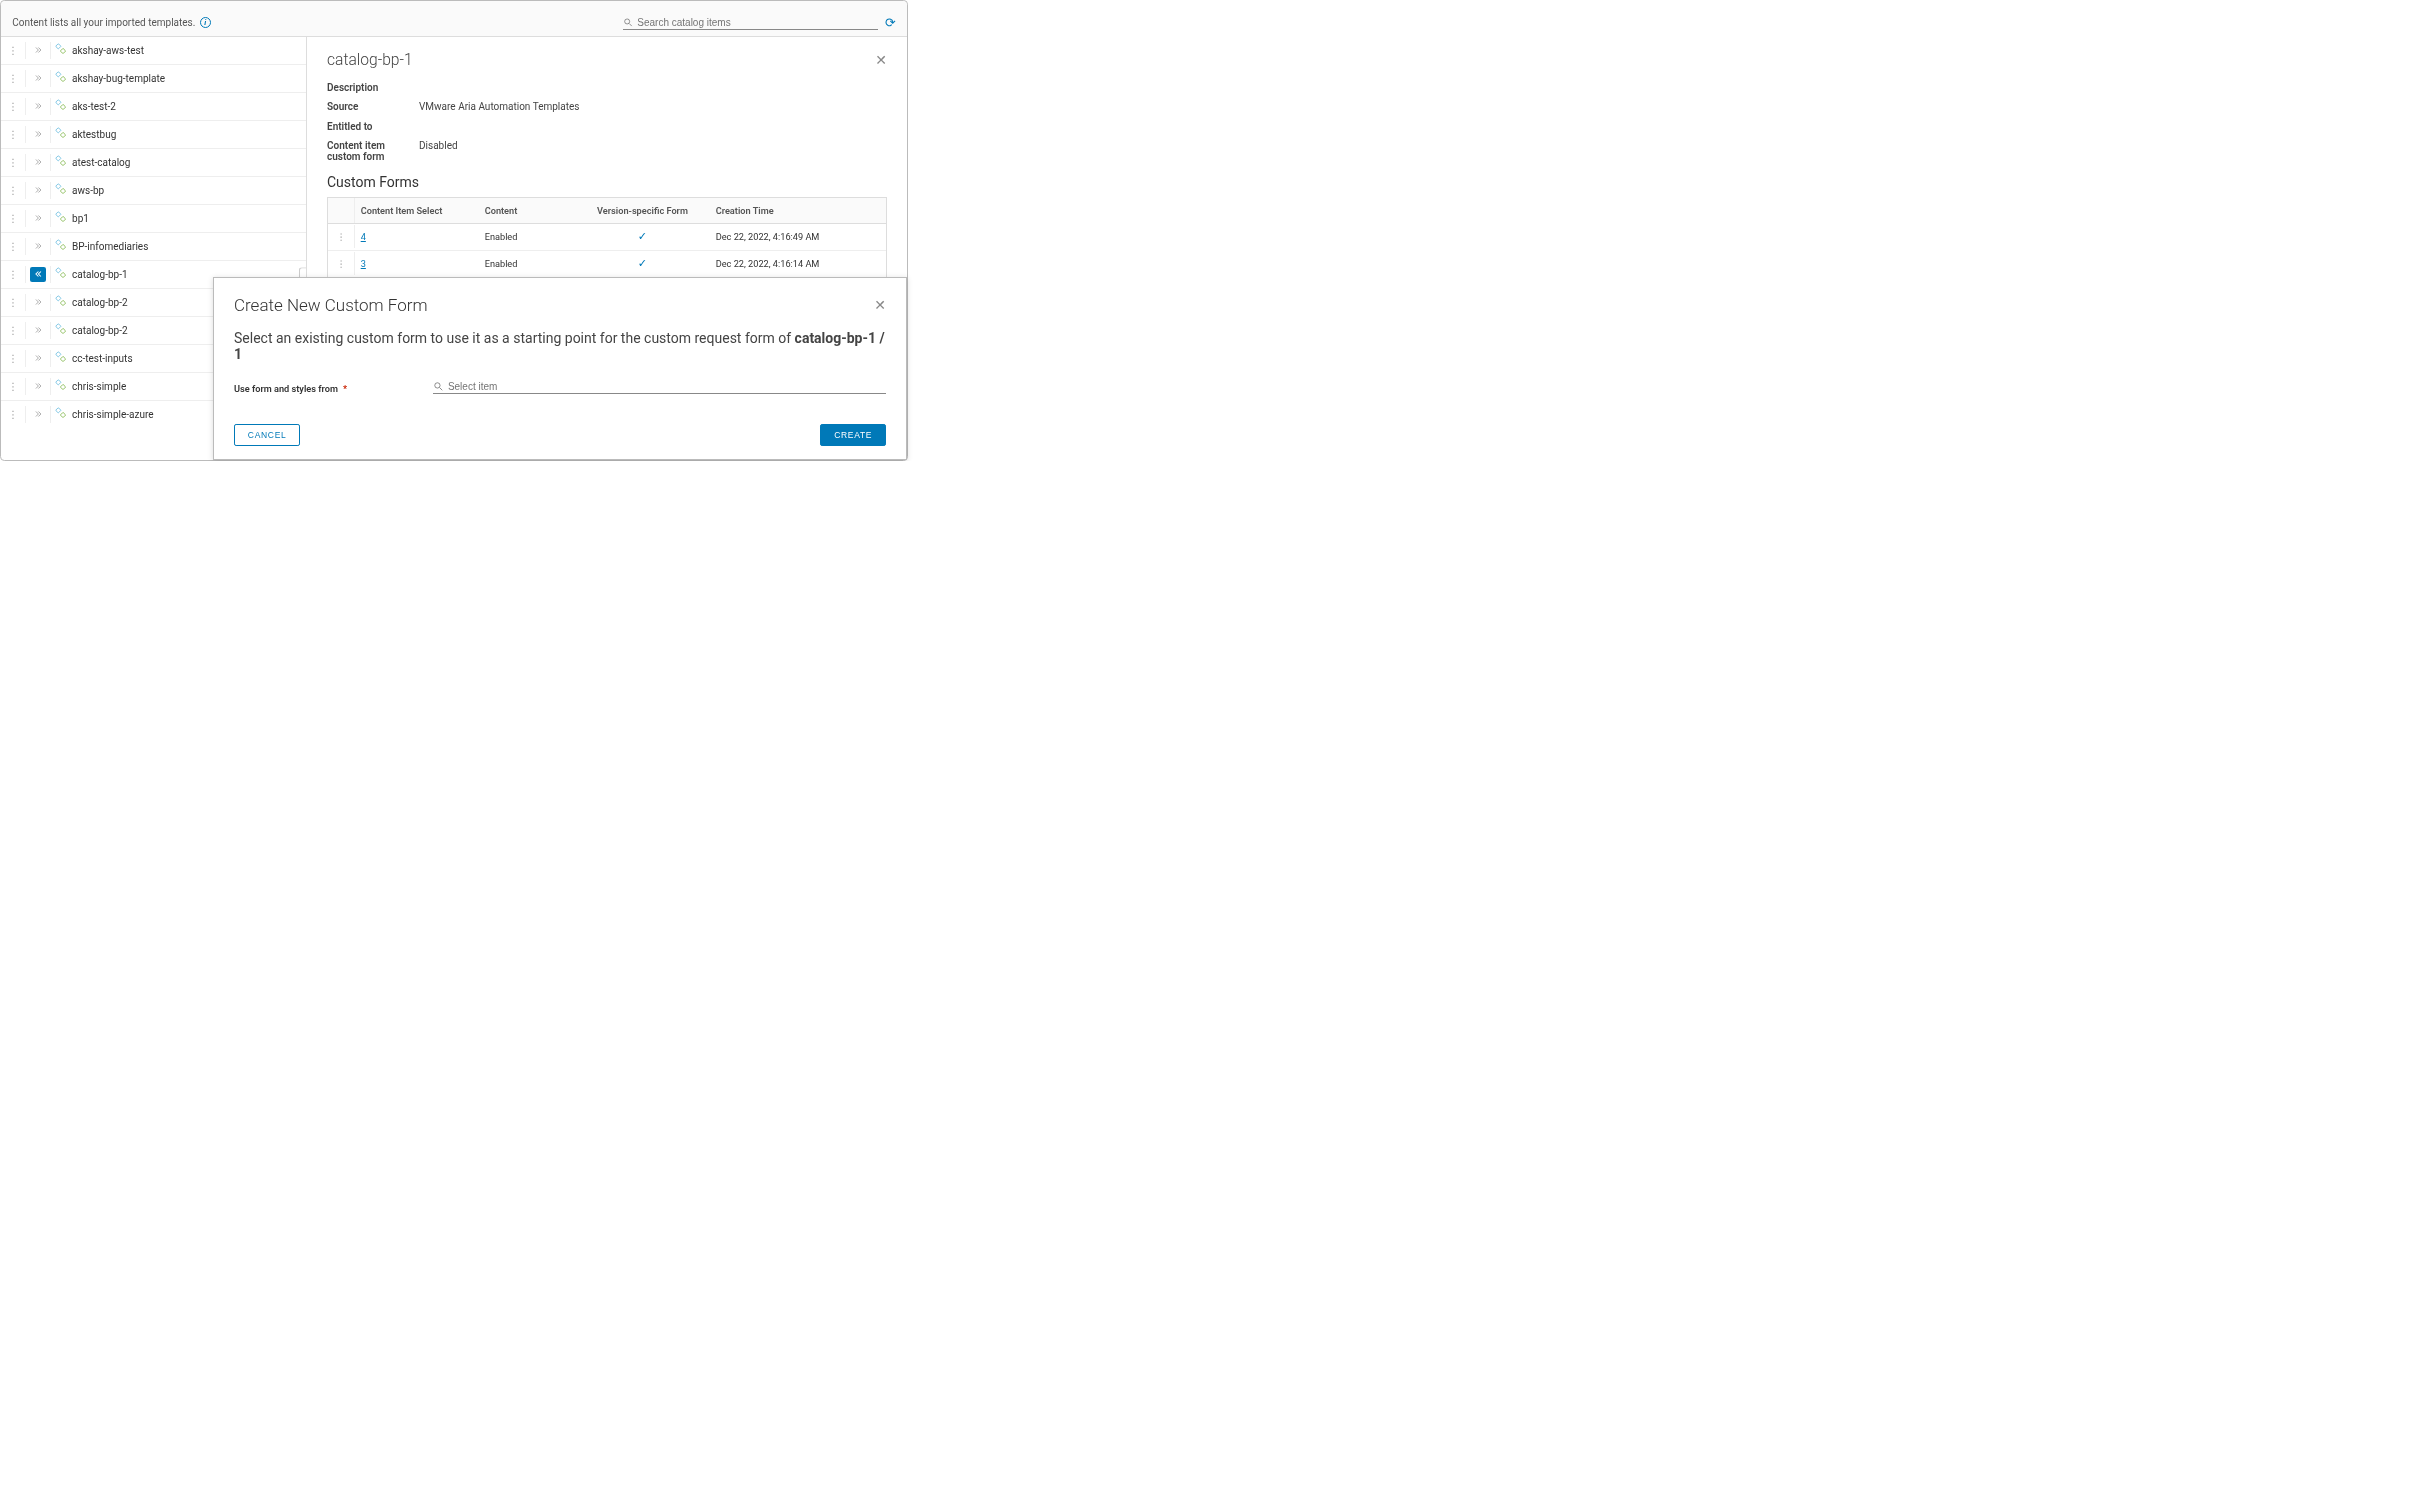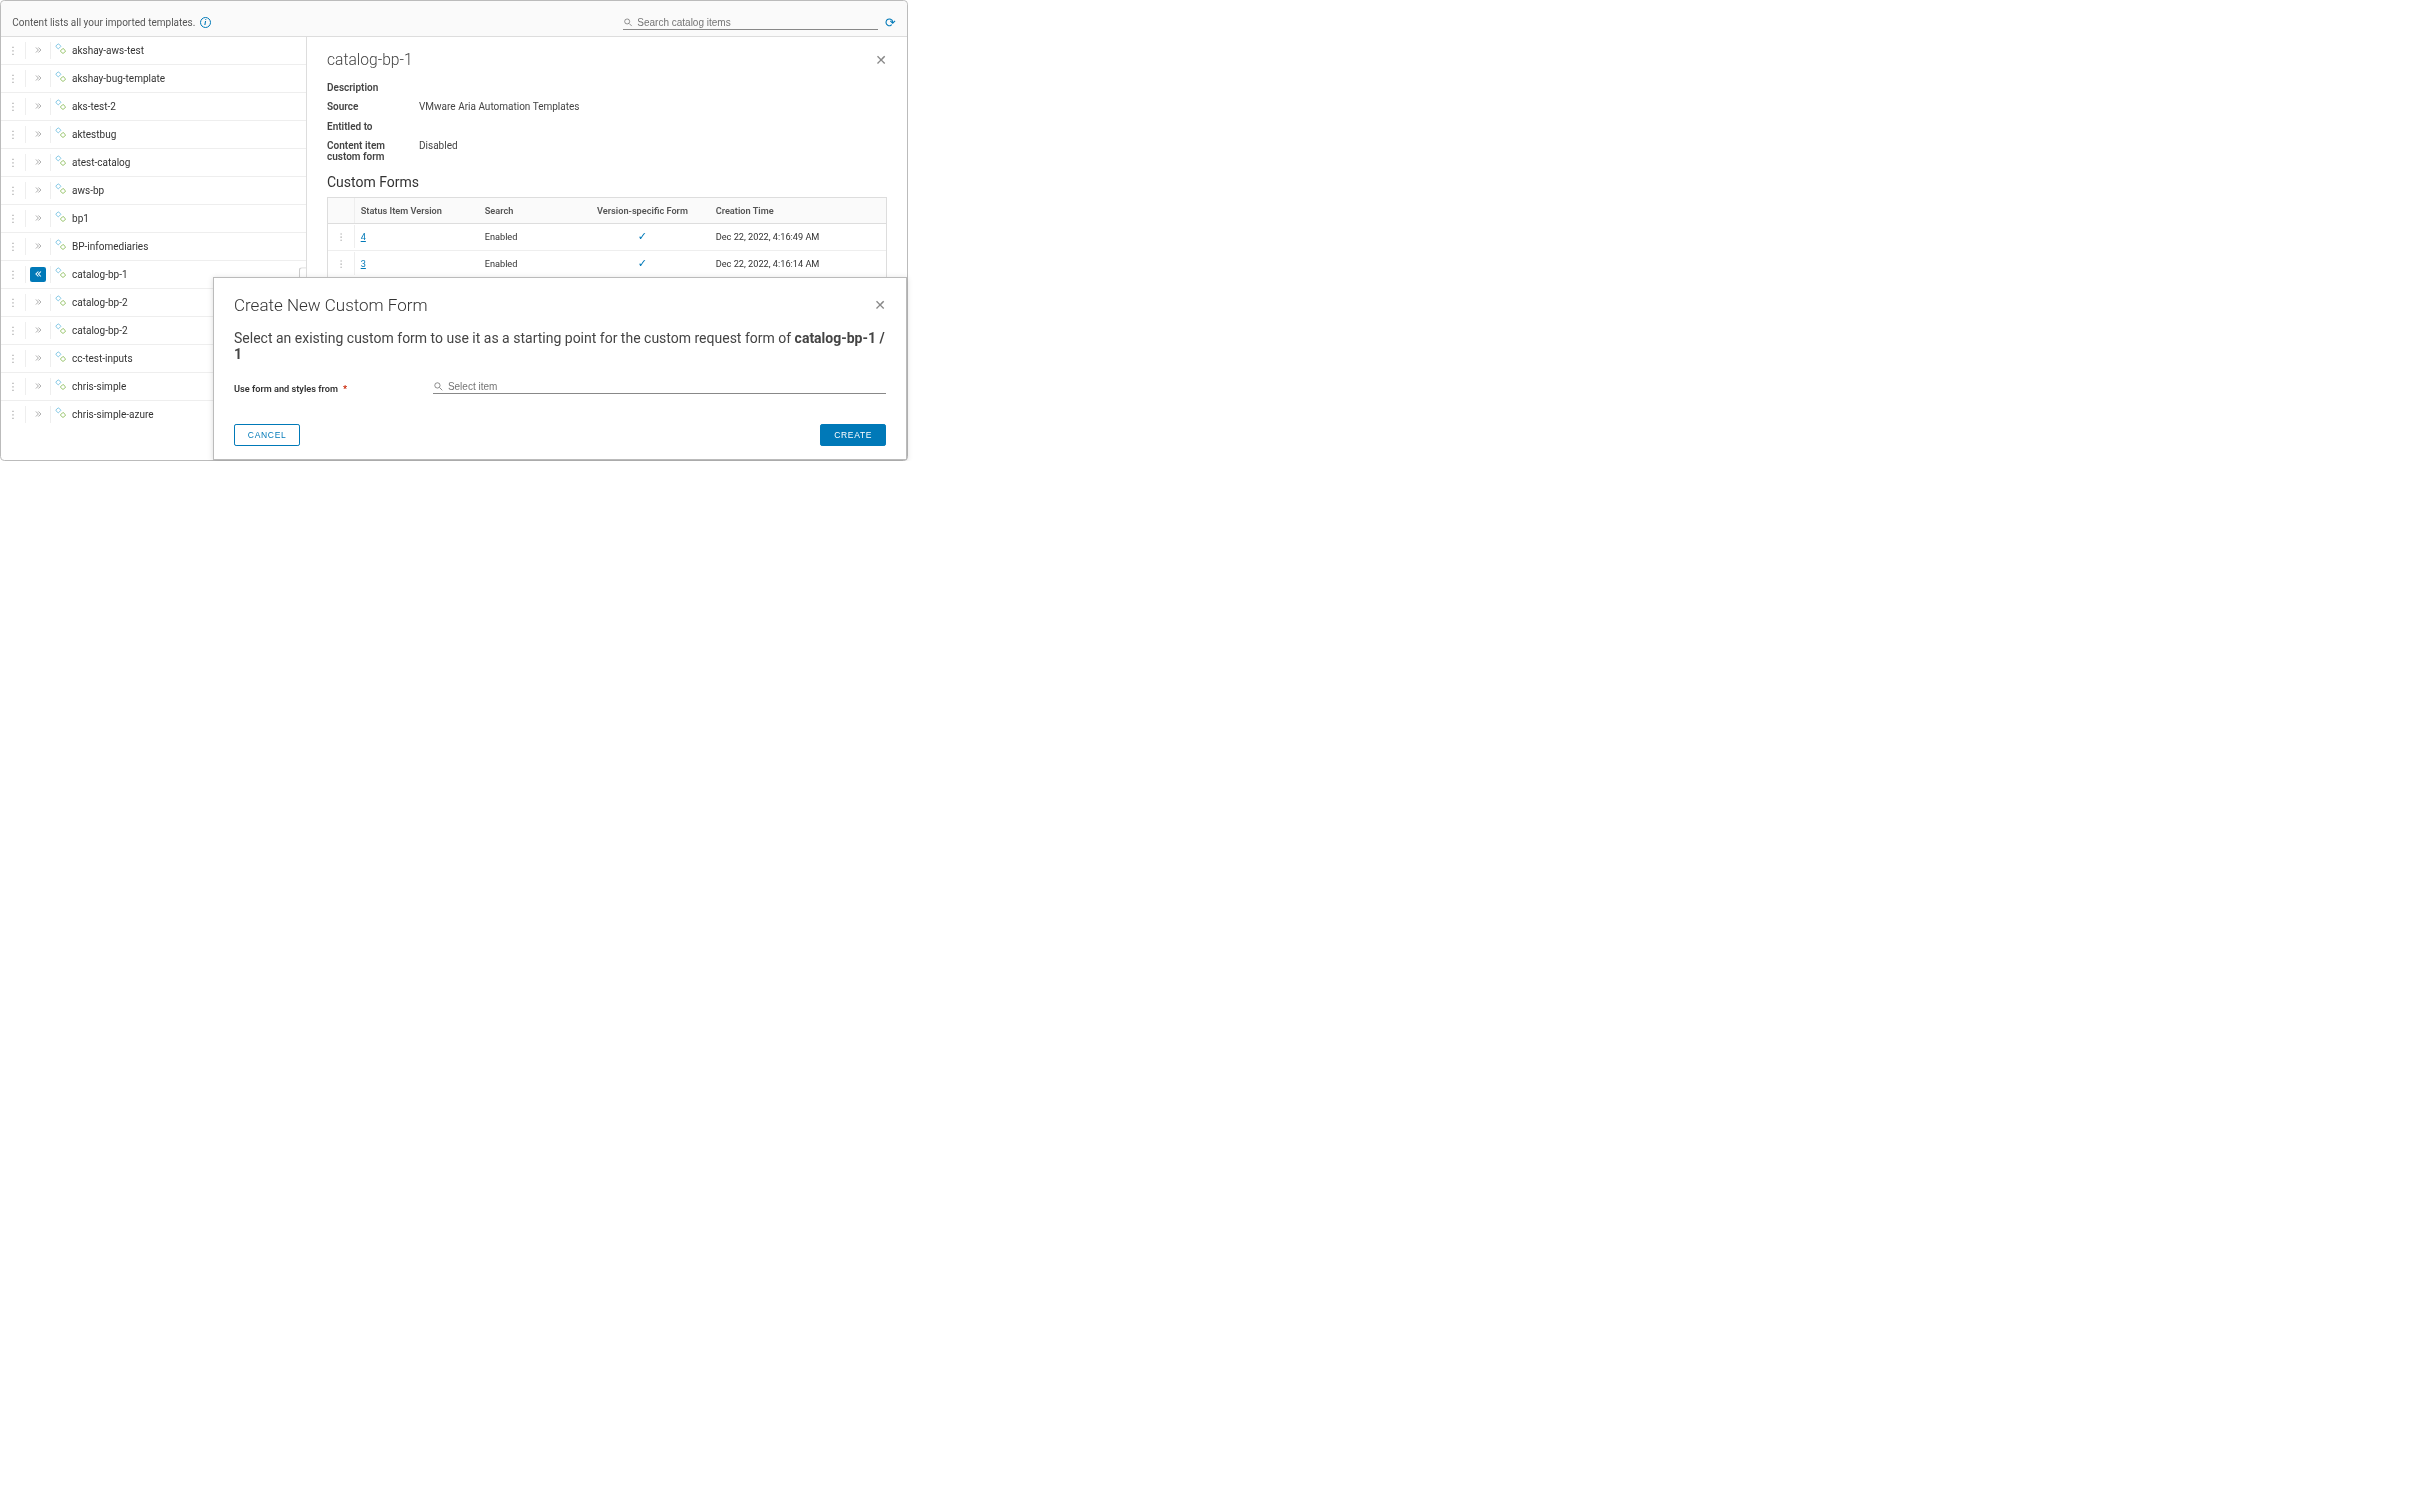--- a/index.html
+++ b/index.html
@@ -383,22 +383,22 @@
       <div class="kv-row">
         <span class="kv-key">Content item custom form</span>
         <span class="kv-val">Disabled</span>
       </div>
 
       <div class="section-title">Custom Forms</div>
 
       <div class="cf-table">
         <div class="cf-head">
           <div class="cf-cell col-dots"></div>
-          <div class="cf-cell col-ver">Status Item Version</div>
-          <div class="cf-cell col-status">Search</div>
+          <div class="cf-cell col-ver">Content Item Select</div>
+          <div class="cf-cell col-status">Content</div>
           <div class="cf-cell col-vsform">Version-specific Form</div>
           <div class="cf-cell col-time">Creation Time</div>
         </div>
         <div id="cf-body">
             <div class="cf-row">
               <div class="cf-cell col-dots">⋮</div>
               <div class="cf-cell col-ver"><a href="#" class="version-link">4</a></div>
               <div class="cf-cell col-status">Enabled</div>
               <div class="cf-cell col-vsform"><span class="check-mark">✓</span></div>
               <div class="cf-cell col-time">Dec 22, 2022, 4:16:49 AM</div>

